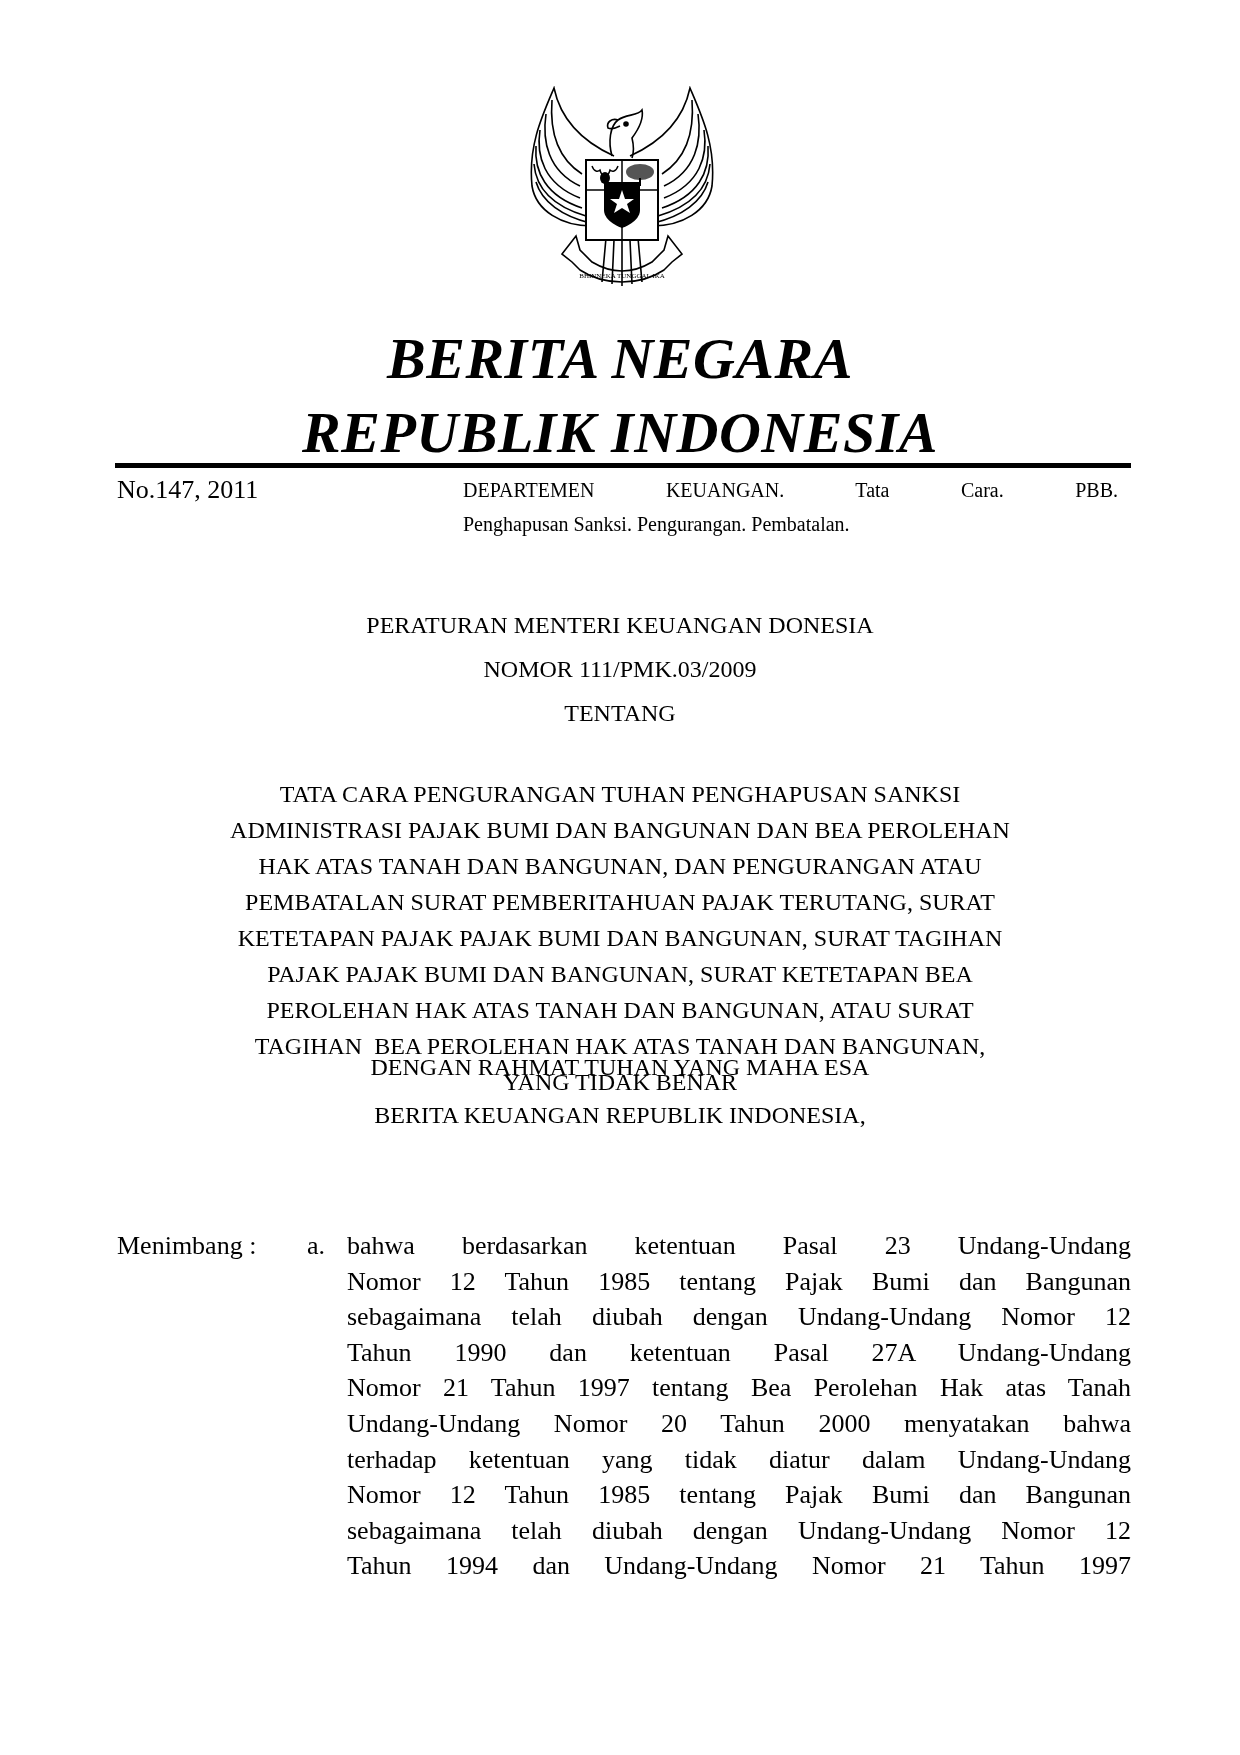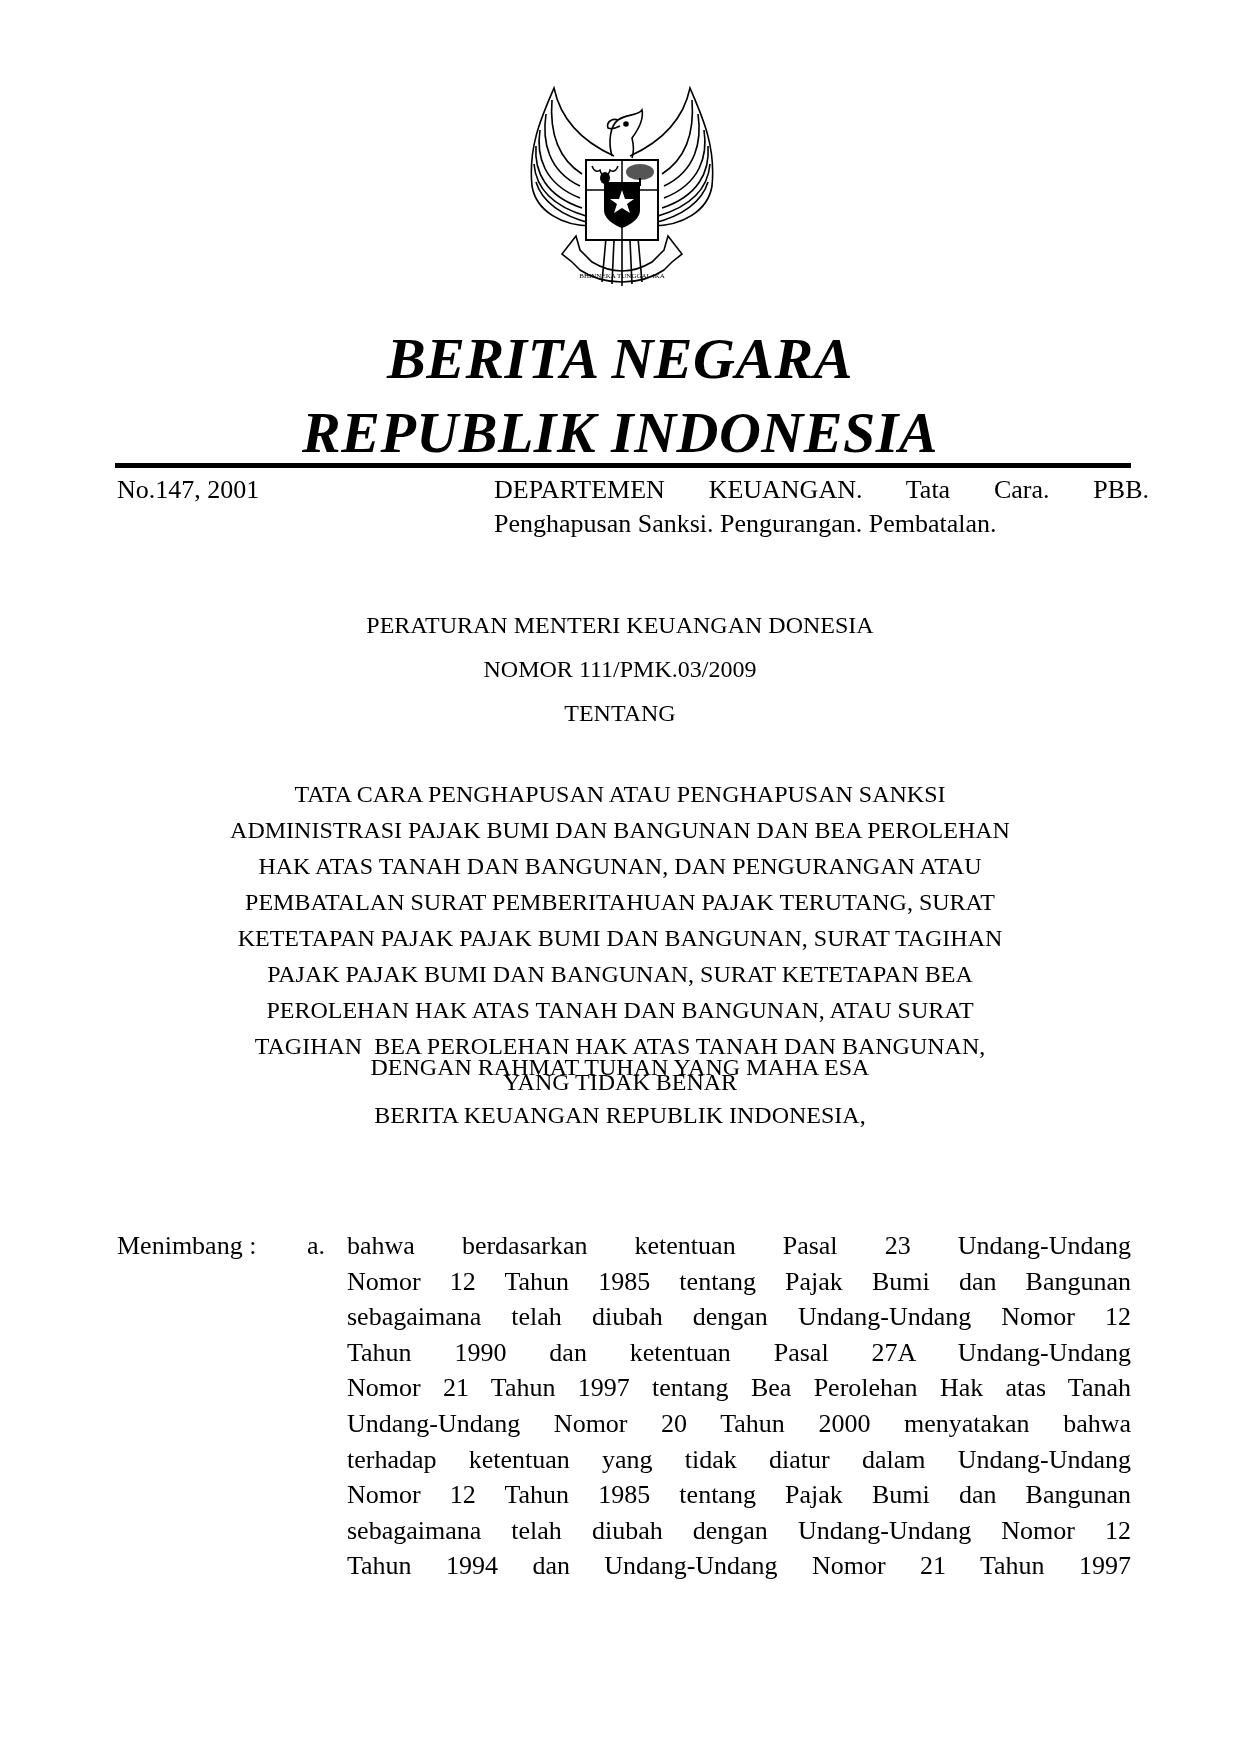--- a/index.html
+++ b/index.html
@@ -51,24 +51,24 @@
     }
     .issue-no {
       position: absolute;
       left: 117px;
       top: 473px;
       font-size: 26px;
       line-height: 34px;
     }
     .issue-subject {
       position: absolute;
-      left: 494px;
+      left: 463px;
       top: 473px;
       width: 655px;
-      font-size: 26px;
+      font-size: 20px;
       line-height: 34px;
     }
     .issue-subject .line1 {
       display: block;
       text-align: justify;
       text-align-last: justify;
     }
     .issue-subject .line2 {
       display: block;
     }
@@ -170,34 +170,34 @@
     <line x1="118" y1="92" x2="118" y2="100" stroke="#000" stroke-width="2"></line>
 
     <text x="100" y="192" font-size="7" text-anchor="middle" font-family="Liberation Serif, serif">BHINNEKA TUNGGAL IKA</text>
   </svg>
 
   <div class="masthead l1">BERITA NEGARA</div>
   <div class="masthead l2">REPUBLIK INDONESIA</div>
 
   <div class="rule"></div>
 
-  <div class="issue-no">No.147, 2001</div>
+  <div class="issue-no">No.147, 2011</div>
   <div class="issue-subject">
     <span class="line1">DEPARTEMEN  KEUANGAN.  Tata  Cara.  PBB.</span>
     <span class="line2">Penghapusan Sanksi. Pengurangan. Pembatalan.</span>
   </div>
 
   <div class="title-block title-top">
     <span class="line">PERATURAN MENTERI KEUANGAN DONESIA</span>
     <span class="line">NOMOR 111/PMK.03/2009</span>
     <span class="line">TENTANG</span>
   </div>
 
   <div class="title-block title-subject">
-    <span class="line">TATA CARA PENGHAPUSAN ATAU PENGHAPUSAN SANKSI</span>
+    <span class="line">TATA CARA PENGURANGAN TUHAN PENGHAPUSAN SANKSI</span>
     <span class="line">ADMINISTRASI PAJAK BUMI DAN BANGUNAN DAN BEA PEROLEHAN</span>
     <span class="line">HAK ATAS TANAH DAN BANGUNAN, DAN PENGURANGAN ATAU</span>
     <span class="line">PEMBATALAN SURAT PEMBERITAHUAN PAJAK TERUTANG, SURAT</span>
     <span class="line">KETETAPAN PAJAK PAJAK BUMI DAN BANGUNAN, SURAT TAGIHAN</span>
     <span class="line">PAJAK PAJAK BUMI DAN BANGUNAN, SURAT KETETAPAN BEA</span>
     <span class="line">PEROLEHAN HAK ATAS TANAH DAN BANGUNAN, ATAU SURAT</span>
     <span class="line">TAGIHAN  BEA PEROLEHAN HAK ATAS TANAH DAN BANGUNAN,</span>
     <span class="line">YANG TIDAK BENAR</span>
   </div>
 

